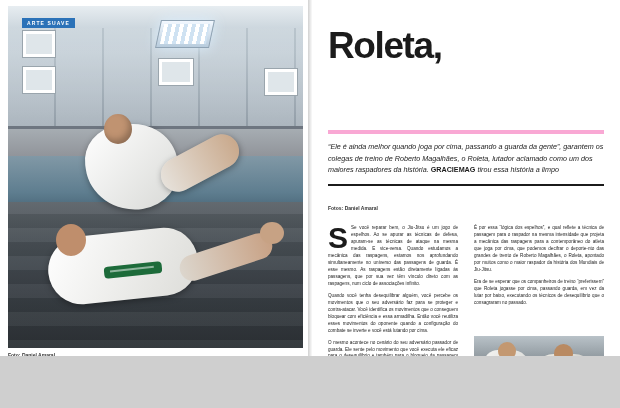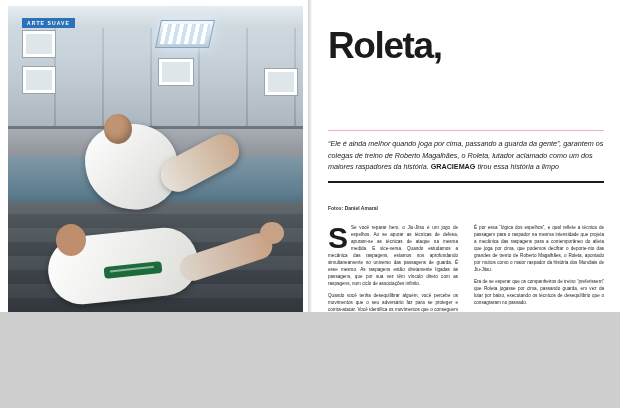--- a/index.html
+++ b/index.html
@@ -6,21 +6,21 @@
     margin: 0;
     padding: 0;
     background: #cfcfcf;
   }
   body {
     font-family: "Liberation Sans", sans-serif;
   }
   .spread {
     position: relative;
     width: 620px;
-    height: 312px;
+    height: 356px;
     background: #1d4ed8;
     overflow: hidden;
   }
   
   .page-left {
     position: absolute;
     left: 0; top: 0;
     width: 310px; height: 408px;
     background: #ffffff;
     overflow: hidden;
@@ -166,21 +166,21 @@
     font-weight: bold;
     color: #1b1b1b;
     letter-spacing: -1.4px;
     font-family: "Liberation Sans", sans-serif;
   }
   .headline .l2 { display: block; }
   .standfirst {
     position: absolute;
     left: 18px; top: 130px;
     width: 276px;
-    border-top: 1px solid #f9a8d4;
+    border-top: 4px solid #f9a8d4;
     border-bottom: 2px solid #1b1b1b;
     padding: 7px 0 8px 0;
     font-size: 7.2px;
     line-height: 1.62;
     font-style: italic;
     color: #1b1b1b;
   }
   .standfirst b { font-style: normal; font-weight: bold; }
   .photo-credit-right {
     position: absolute;

